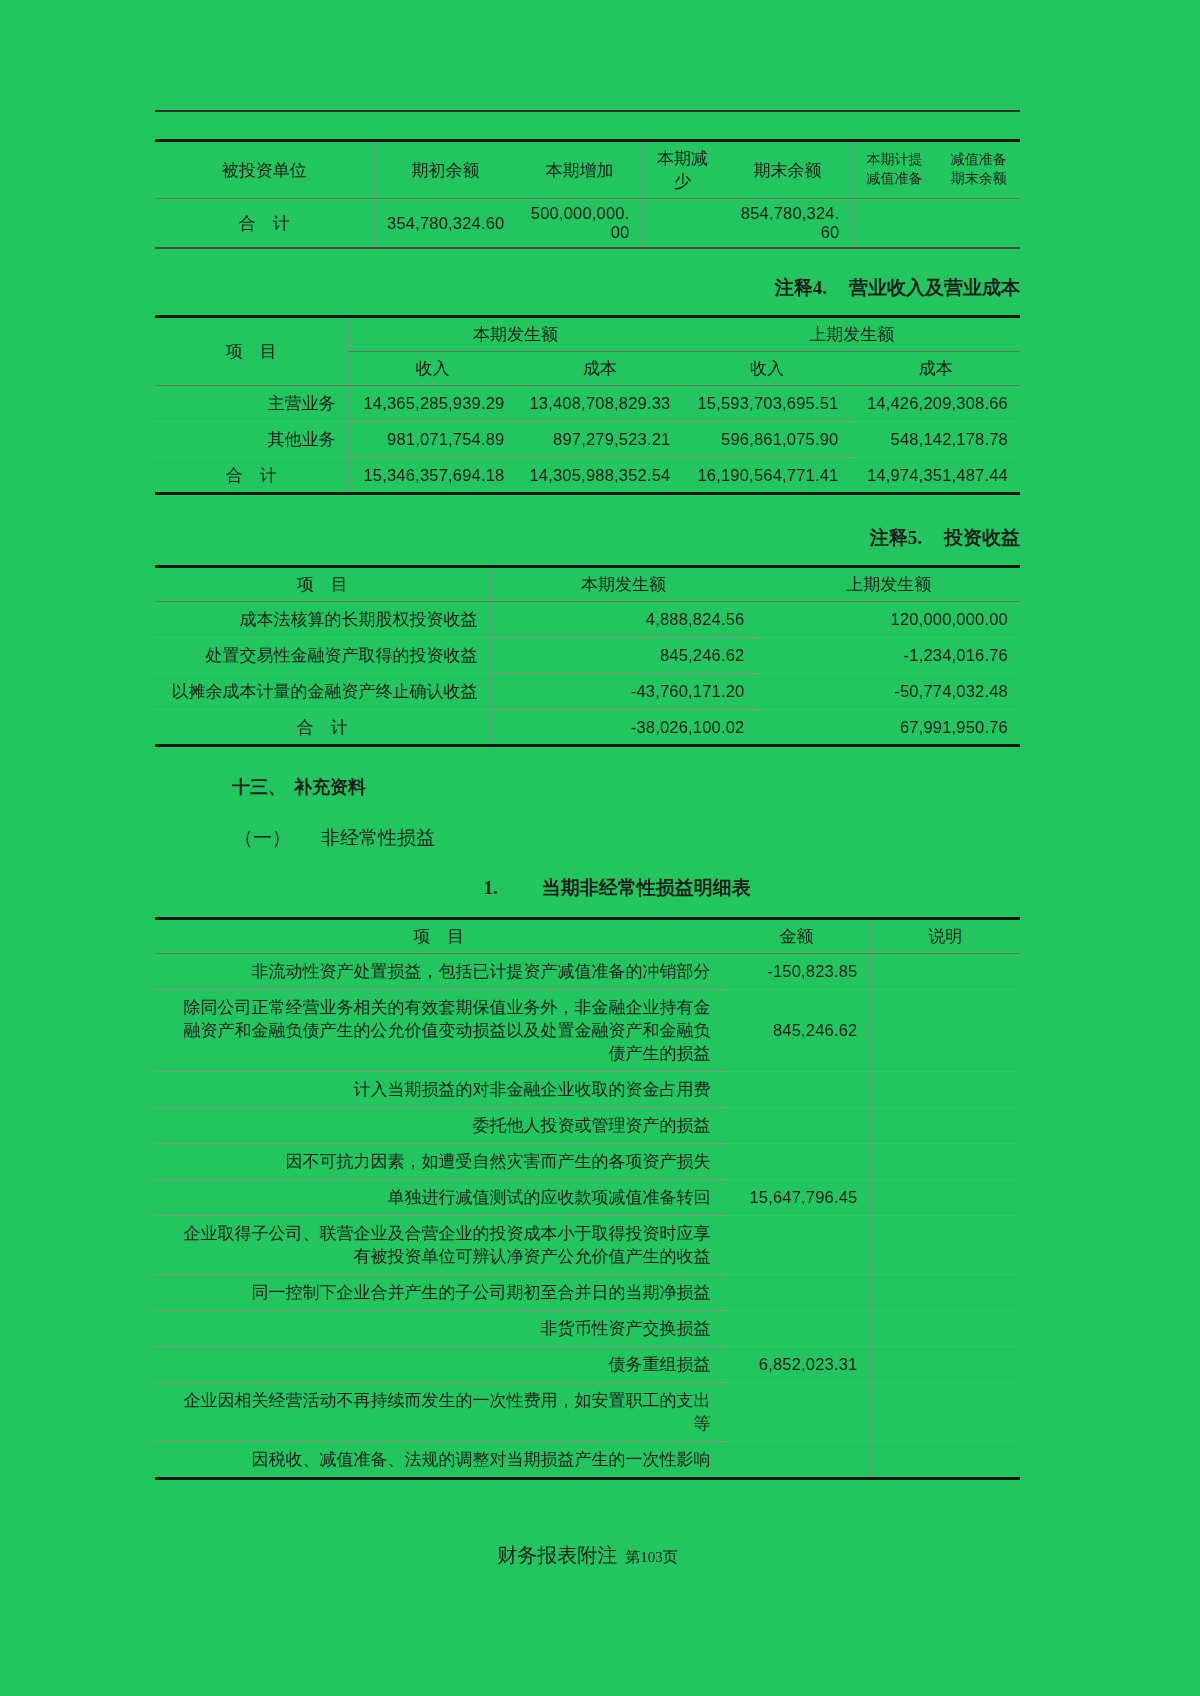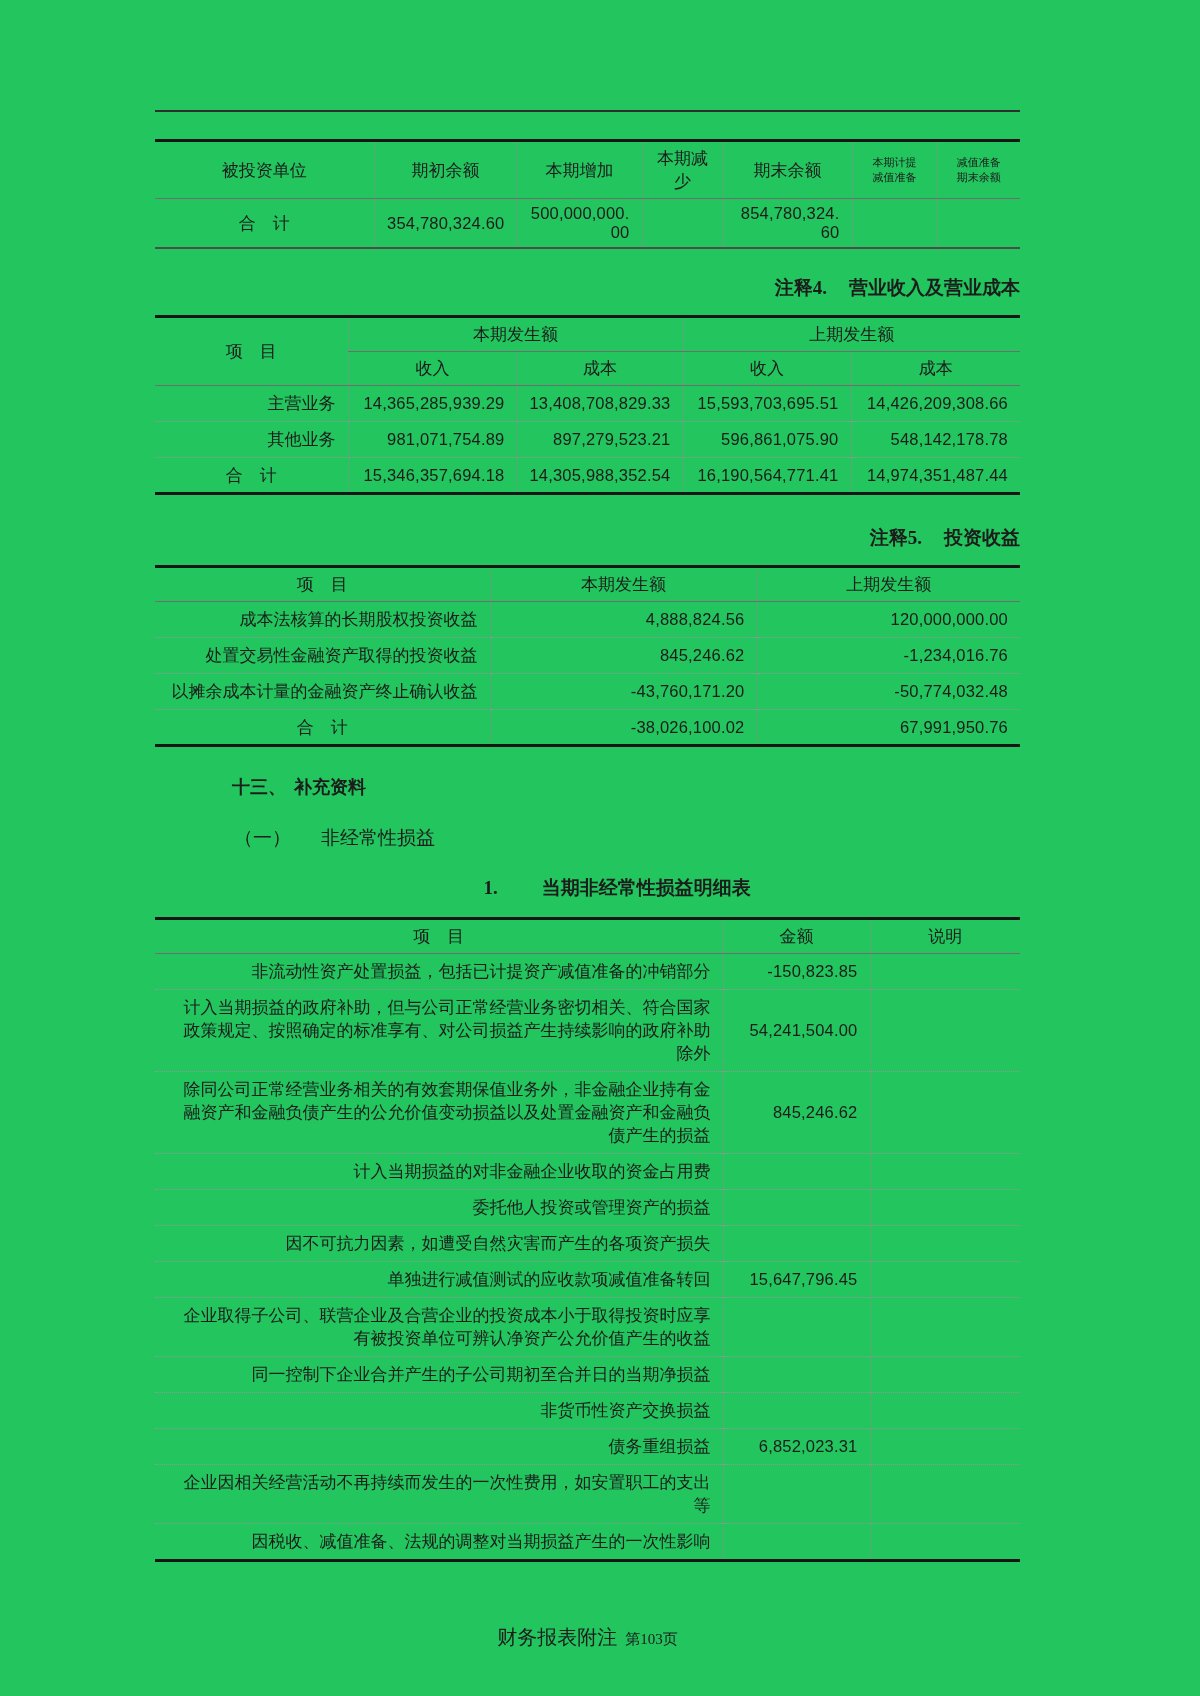--- a/index.html
+++ b/index.html
@@ -11,21 +11,21 @@
   .content{position:absolute;left:155px;top:0;width:865px;}
   .topline{margin-top:110px;border-top:2px solid #2e2e2e;height:0;}
 
   table{border-collapse:collapse;table-layout:fixed;width:865px;}
   td,th{padding:5px 8px;font-weight:normal;font-size:17px;vertical-align:middle;word-break:break-all;}
   .tbl{border-top:3px solid #161616;border-bottom:3px solid #161616;}
   .tbl-open-bottom{border-top:3px solid #161616;border-bottom:2px solid #4c4c4c;}
   .v{border-left:1px dotted #8c8c8c;}
   .hd{text-align:center;border-bottom:1px solid #6e6e6e;}
   .pre{white-space:pre-line;}
-  .small-hd{font-size:11px;line-height:1.35;padding:3px 2px;margin-top:40px;}
+  .small-hd{font-size:14px;line-height:1.35;padding:3px 2px;margin-top:40px;}
   .c{text-align:center;}
   .num{font-family:"Liberation Sans","DejaVu Sans",sans-serif;font-size:16.5px;text-align:right;padding-right:12px;letter-spacing:0.2px;}
   tr.data td{border-top:1px dotted #979797;}
   .item{text-align:right;padding:6px 12px;line-height:23px;}
   .row-h{height:36px;}
 
   .note-title{margin:26px 0 14px 69px;font-weight:bold;font-size:19px;text-align:right;}
   .note-title .no{margin-right:22px;}
   .sec-title{margin:28px 0 0 77px;font-weight:bold;font-size:18px;}
   .sec-title .no{margin-right:8px;}
@@ -188,25 +188,20 @@
         <th class="hd">项　目</th>
         <th class="hd v">金额</th>
         <th class="hd v">说明</th>
       </tr>
       <tr class="data">
         <td class="item">非流动性资产处置损益，包括已计提资产减值准备的冲销部分</td>
         <td class="num v">-150,823.85</td>
         <td class="v"></td>
       </tr>
       <tr class="data">
-        <td class="item">计入当期损益的政府补助，但与公司正常经营业务密切相关、符合国家政策规定、按照确定的标准享有、对公司损益产生持续影响的政府补助除外</td>
-        <td class="num v">54,241,504.00</td>
-        <td class="v"></td>
-      </tr>
-      <tr class="data">
         <td class="item">除同公司正常经营业务相关的有效套期保值业务外，非金融企业持有金融资产和金融负债产生的公允价值变动损益以及处置金融资产和金融负债产生的损益</td>
         <td class="num v">845,246.62</td>
         <td class="v"></td>
       </tr>
       <tr class="data">
         <td class="item">计入当期损益的对非金融企业收取的资金占用费</td>
         <td class="num v"></td>
         <td class="v"></td>
       </tr>
       <tr class="data">

